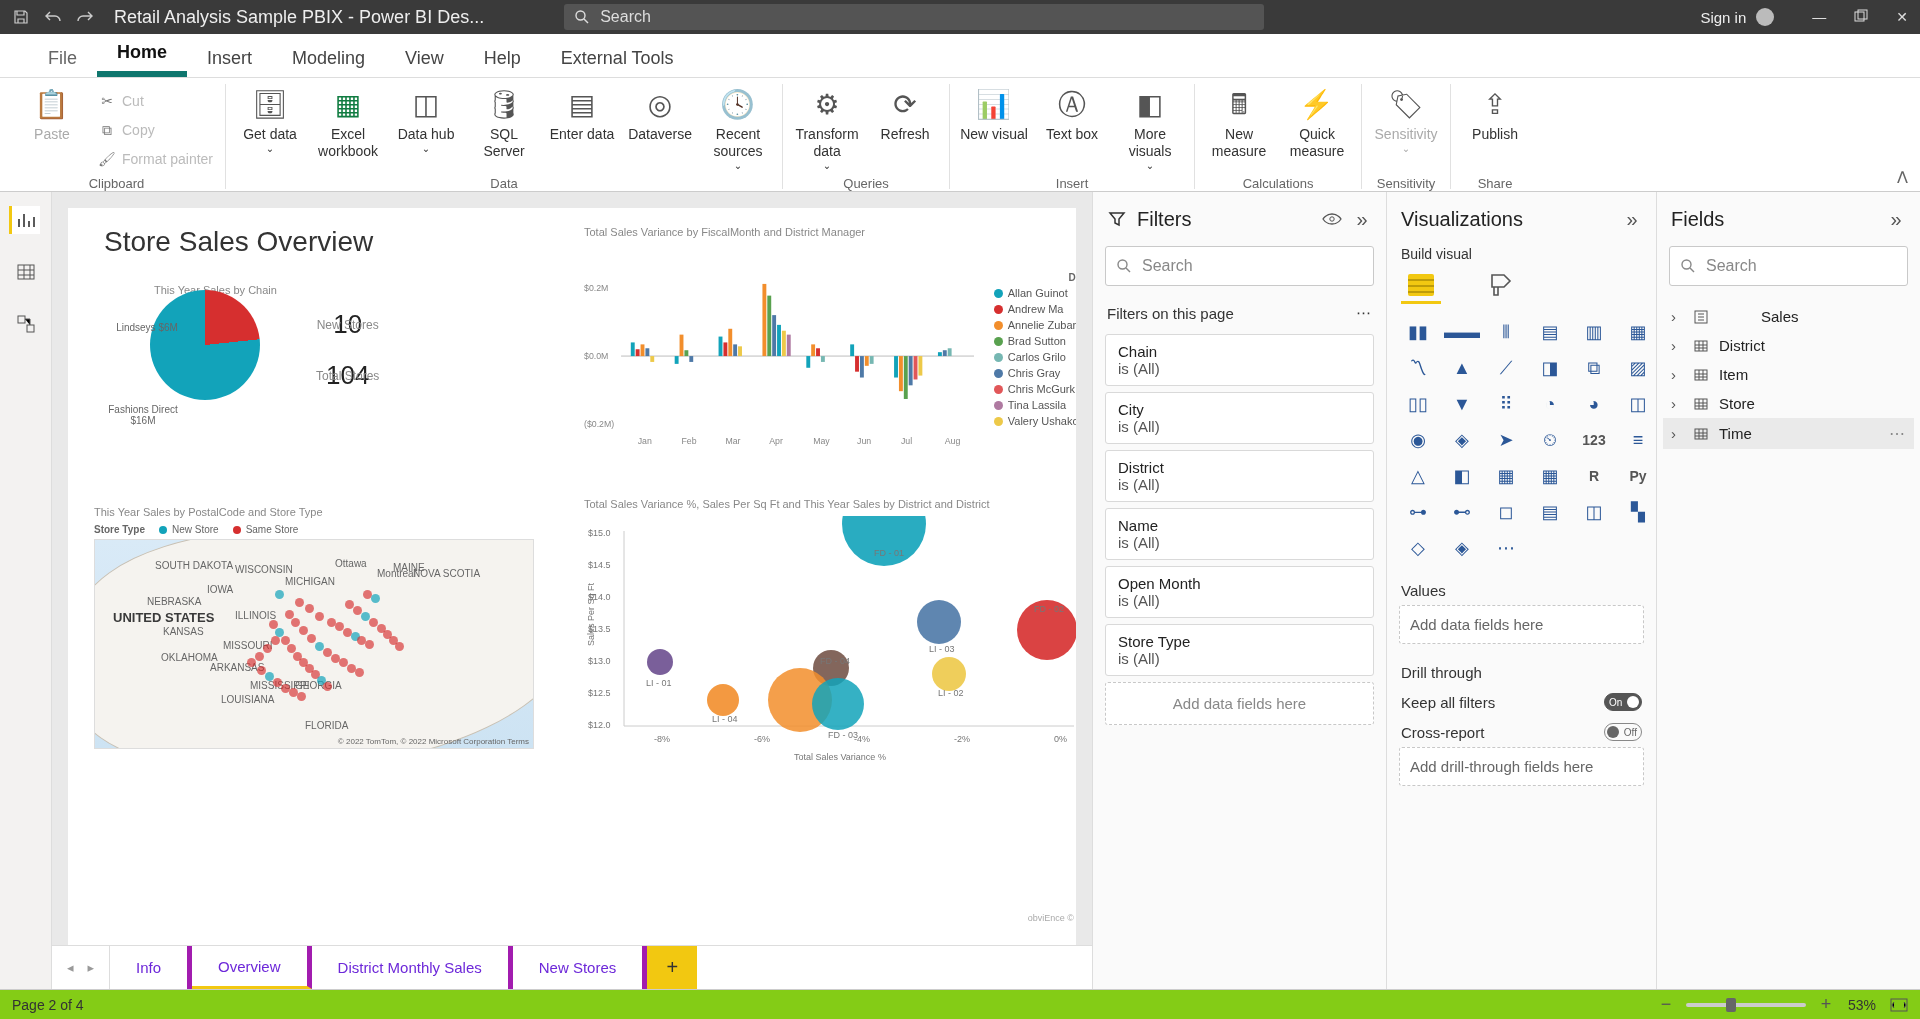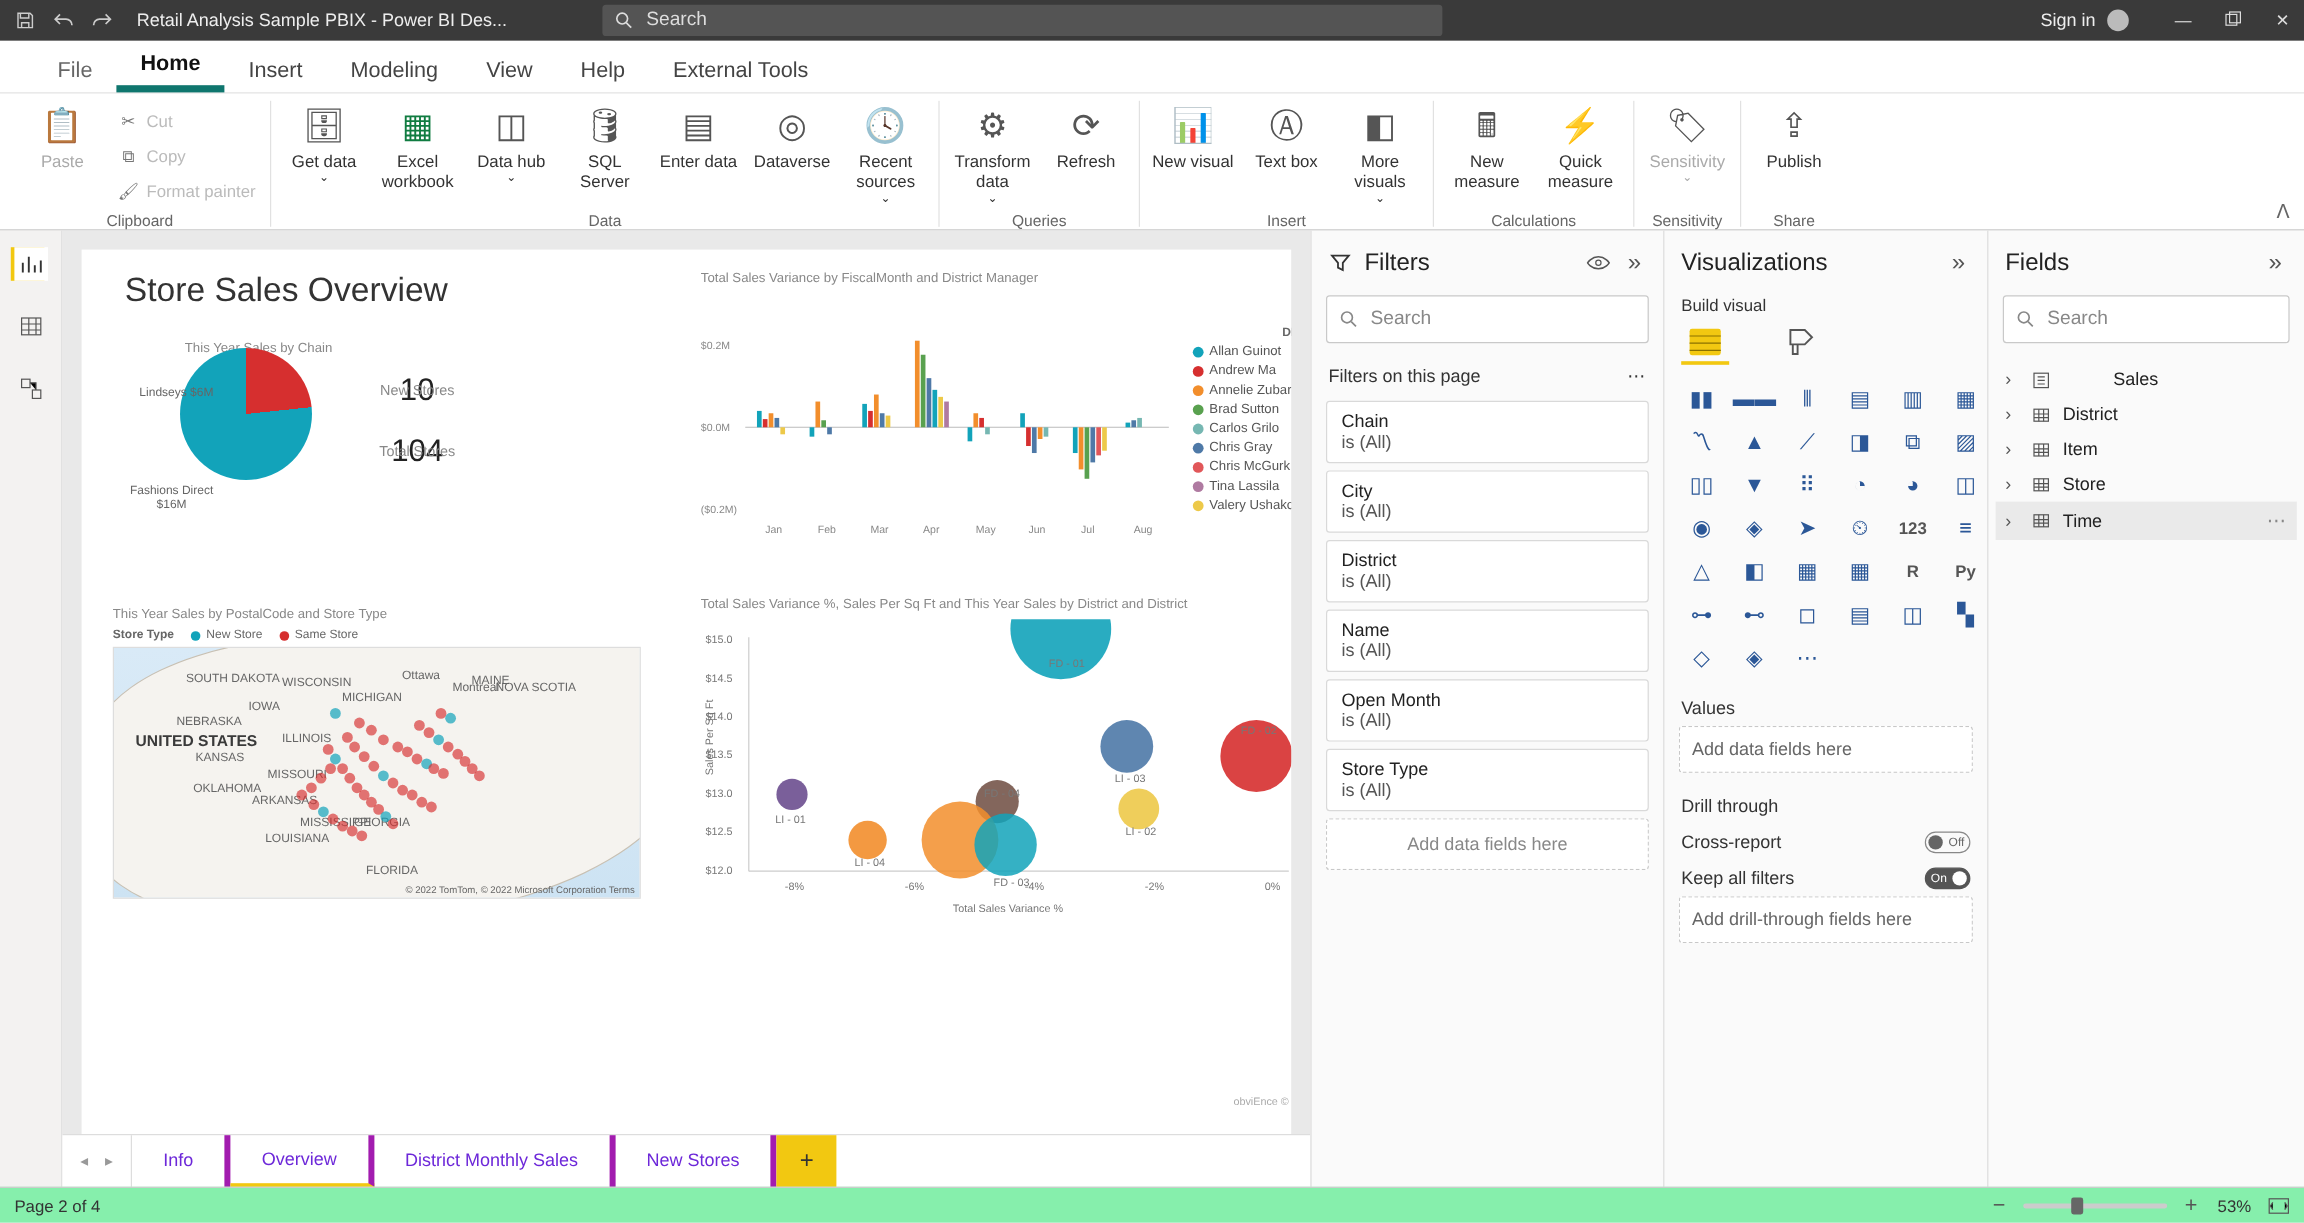--- a/index.html
+++ b/index.html
@@ -2,21 +2,21 @@
 <html><head>
 <meta charset="utf-8">
 <style>
 * { margin: 0; padding: 0; box-sizing: border-box; font-family: 'Segoe UI', Tahoma, sans-serif; }
 body { width: 1920px; height: 1019px; background: #f3f2f1; overflow: hidden; display: flex; flex-direction: column; }
 
 
 .titlebar { height: 34px; background: #3a3a3a; color: white; display: flex; align-items: center; padding: 0 12px; font-size: 14px; }
 .titlebar .qat { display: flex; align-items: center; gap: 14px; }
 .titlebar .qat-icon { width: 18px; height: 18px; display: flex; align-items: center; justify-content: center; color: #ccc; cursor: pointer; }
-.titlebar .app-title { margin-left: 20px; color: #eee; font-size: 15px; white-space: nowrap; }
+.titlebar .app-title { margin-left: 20px; color: #eee; font-size: 18px; white-space: nowrap; }
 .titlebar .searchbar { height: 26px; width: 700px; margin-left: 80px; background: #545454; border-radius: 3px; display: flex; align-items: center; padding: 0 10px; color: #ddd; font-size: 16px; }
 .titlebar .searchbar svg { margin-right: 10px; }
 .titlebar .spacer { flex: 1; }
 .titlebar .signin { display: flex; align-items: center; gap: 10px; color: #eee; font-size: 15px; margin-right: 18px; cursor:pointer; }
 .titlebar .avatar { width: 18px; height: 18px; border-radius: 50%; background: #bbb; }
 .titlebar .winbtns { display: flex; gap: 28px; color: #ddd; margin-left: 20px; }
 .titlebar .winbtns span { cursor:pointer; }
 
 
 .tabs { height: 44px; background: #fff; display: flex; align-items: flex-end; padding: 0 28px; border-bottom: 1px solid #ddd; }
@@ -122,21 +122,21 @@
 
 
 .fields-list { padding:4px 6px; overflow-y:auto; flex:1;}
 .field-row { display:flex; align-items:center; gap:8px; padding:6px 8px; font-size:15px; color:#222; cursor:pointer; }
 .field-row.selected { background:#eaeaea; }
 .field-row .chev { width:14px; color:#555; }
 .field-row .ficon { width:18px; color:#555; }
 .field-row .more { color:#888; font-size:16px; }
 
 
-.statusbar { height:30px; background:#86efac; border-top:1px solid #ccc; display:flex; align-items:center; padding:0 12px; font-size:14px; color:#333; }
+.statusbar { height:30px; background:#84cc16; border-top:1px solid #ccc; display:flex; align-items:center; padding:0 12px; font-size:14px; color:#333; }
 .statusbar .spacer{flex:1;}
 .zoom-track { width:120px; height:4px; background:#ccc; margin:0 10px; position:relative; border-radius:2px;}
 .zoom-thumb { position:absolute; width:10px; height:14px; background:#666; top:-5px; left:40px; border-radius:2px;}
 .statusbar .zbtn { width:20px; text-align:center; cursor:pointer; color:#555; font-size:18px; }
 .statusbar .fit-icon { margin-left:14px; cursor:pointer; }
 
 .ellipsis { letter-spacing:1px; }
 
 svg { display:block; }
 </style>
@@ -771,33 +771,33 @@
         <div class="viz-icon">◫</div>
         <div class="viz-icon">▚</div>
         <div class="viz-icon">◇</div>
         <div class="viz-icon">◈</div>
         <div class="viz-icon">⋯</div>
       </div>
     <div class="viz-section-label">Values</div>
     <div class="drop-field">Add data fields here</div>
     <div class="viz-section-label">Drill through</div>
     <div class="toggle-row">
+      <span>Keep all filters</span>
+      <span class="spacer"></span>
+      <div class="toggle on">
+          <span>On</span>
+          <span class="knob"></span>
+        </div>
+    </div>
+    <div class="toggle-row">
       <span>Cross-report</span>
       <span class="spacer"></span>
       <div class="toggle off">
           <span class="knob"></span>
           <span>Off</span>
-        </div>
-    </div>
-    <div class="toggle-row">
-      <span>Keep all filters</span>
-      <span class="spacer"></span>
-      <div class="toggle on">
-          <span>On</span>
-          <span class="knob"></span>
         </div>
     </div>
     <div class="drop-field">Add drill-through fields here</div>
   </div>
 
   <div class="pane pane-fields">
     <div class="pane-header">
       <span>Fields</span>
       <span class="spacer"></span>
       <span class="ph-icon">»</span>

